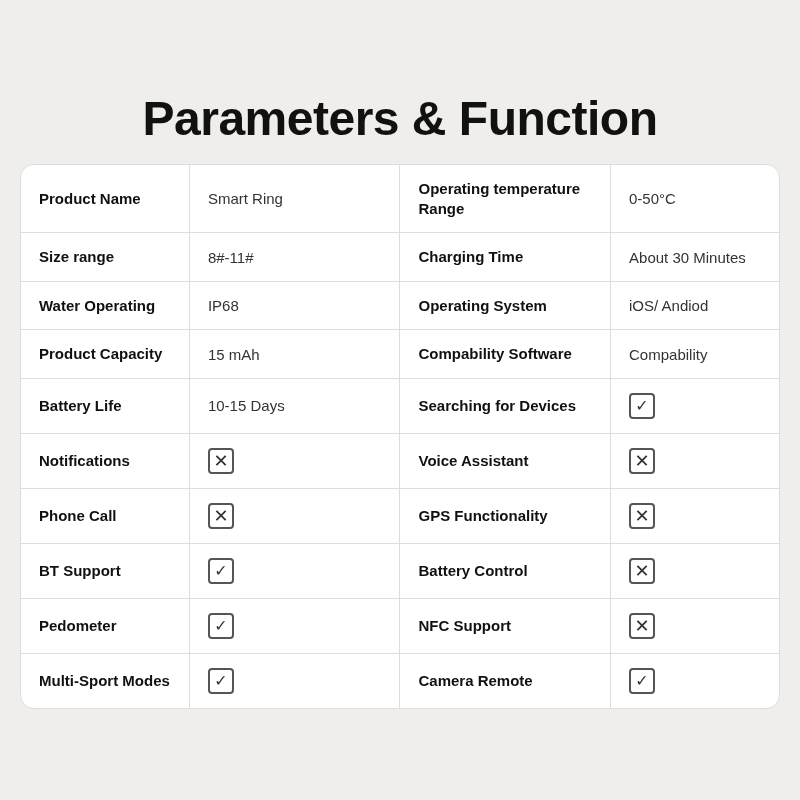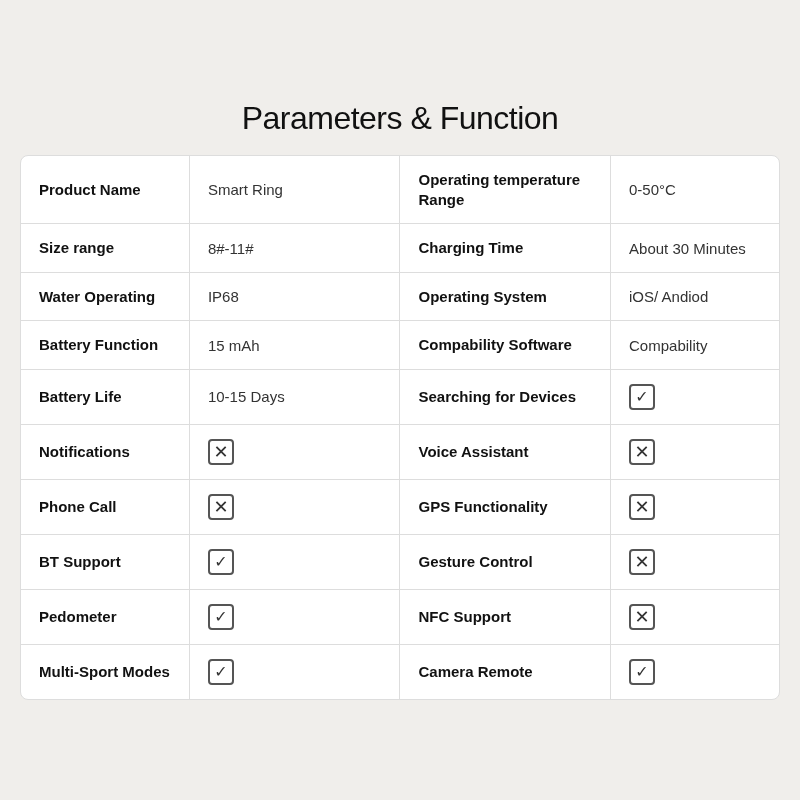--- a/index.html
+++ b/index.html
@@ -12,29 +12,29 @@
       align-items: center;
       justify-content: center;
     }
     .page-container {
       width: 780px;
       background: #f0eeeb;
       padding: 10px 10px;
     }
     .page-title {
       text-align: center;
-      font-size: 32px;
-      font-weight: 400;
+      font-size: 48px;
+      font-weight: 700;
       color: #111;
       margin-bottom: 18px;
       letter-spacing: -0.5px;
     }
     .table-wrapper {
       background: #fff;
-      border-radius: 8px;
+      border-radius: 14px;
       overflow: hidden;
       border: 1px solid #ddd;
     }
     table {
       width: 100%;
       border-collapse: collapse;
     }
     tr {
       border-bottom: 1px solid #ddd;
     }
@@ -109,21 +109,21 @@
             <td>Charging Time</td>
             <td>About 30 Minutes</td>
           </tr>
           <tr>
             <td>Water Operating</td>
             <td>IP68</td>
             <td>Operating System</td>
             <td>iOS/ Andiod</td>
           </tr>
           <tr>
-            <td>Battery Function</td>
+            <td>Product Capacity</td>
             <td>15 mAh</td>
             <td>Compability Software</td>
             <td>Compability</td>
           </tr>
           <tr>
             <td>Battery Life</td>
             <td>10-15 Days</td>
             <td>Searching for Devices</td>
             <td><span class="check-icon">
                 <span class="check-v">✓</span>
@@ -147,21 +147,21 @@
             <td>GPS Functionality</td>
             <td><span class="check-icon">
                 <span class="check-x">✕</span>
               </span></td>
           </tr>
           <tr>
             <td>BT Support</td>
             <td><span class="check-icon">
                 <span class="check-v">✓</span>
               </span></td>
-            <td>Gesture Control</td>
+            <td>Battery Control</td>
             <td><span class="check-icon">
                 <span class="check-x">✕</span>
               </span></td>
           </tr>
           <tr>
             <td>Pedometer</td>
             <td><span class="check-icon">
                 <span class="check-v">✓</span>
               </span></td>
             <td>NFC Support</td>

